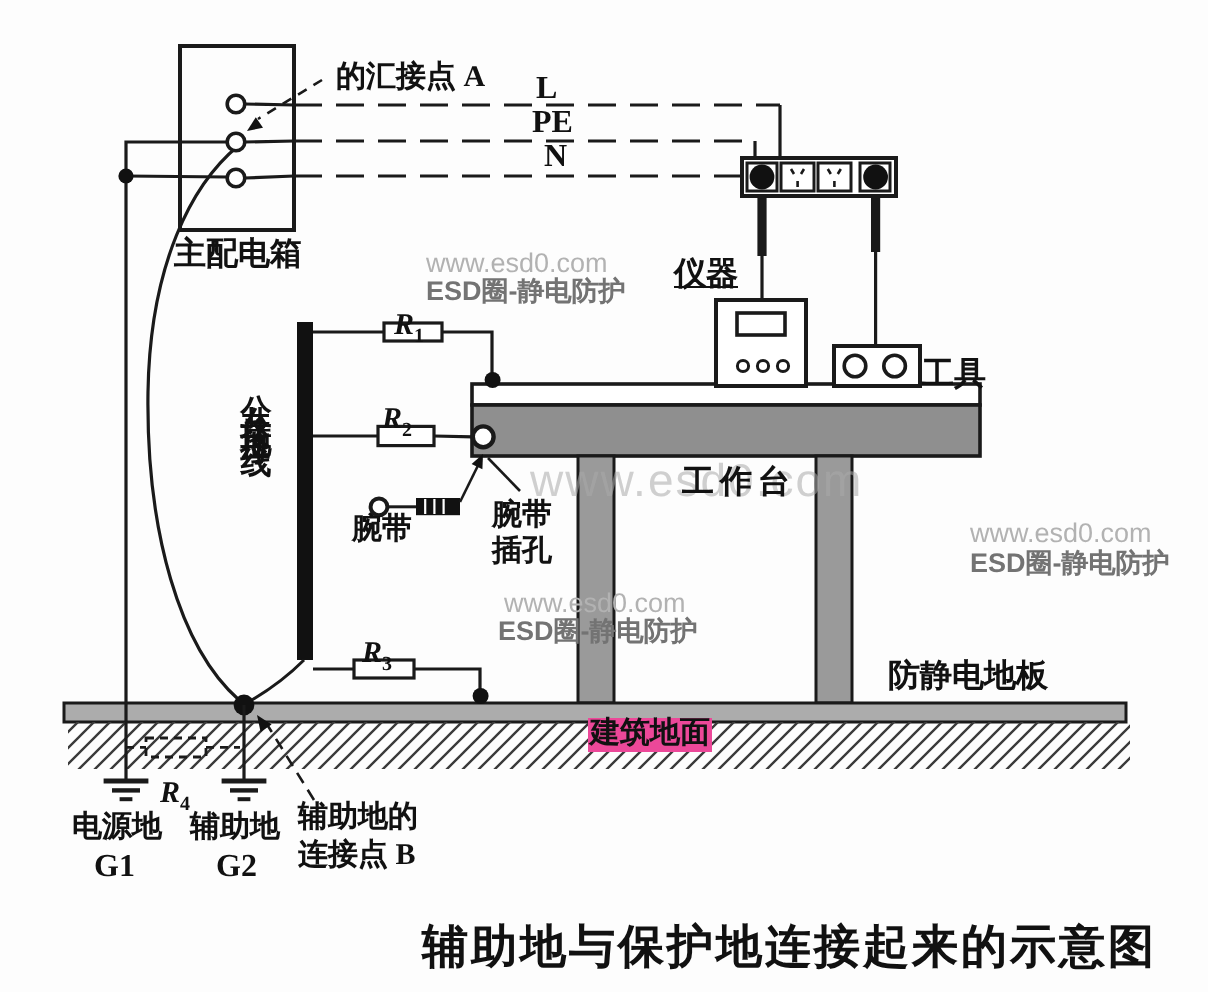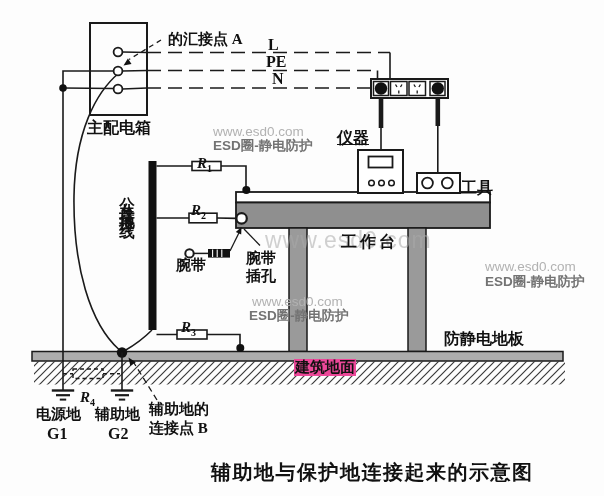--- a/index.html
+++ b/index.html
@@ -11,21 +11,21 @@
   .fs16{font-size:16px;}
   .wm{position:absolute;font-family:"Liberation Sans",sans-serif;font-weight:400;
       font-size:13.5px;white-space:nowrap;line-height:1;margin-left:44px;}
   .wm-light{color:#b2b2b2;}
   .wm-dark{color:#737373;font-weight:bold;}
   .wm-big{font-size:23px;color:rgba(170,170,170,0.55);letter-spacing:1px;}
   .vert{writing-mode:vertical-rl;text-orientation:upright;letter-spacing:5px;font-size:15.5px;}
   .r-label{font-style:italic;font-size:15px;margin-top:13px;}
   .r-label sub{font-size:10px;font-style:normal;}
   .bg-white{background:#ec4899;padding:0 1px;}
-  .title{font-size:20px;letter-spacing:1.5px;}
+  .title{font-size:23px;letter-spacing:1.5px;}
 </style>
 </head>
 <body>
 
 <div class="stage">
 
 <svg width="604" height="496" viewBox="0 0 604 496">
   <defs>
     <pattern id="hatch" width="8" height="8" patternUnits="userSpaceOnUse">
       <path d="M0,8 l8,-8 M-2,2 l4,-4 M6,10 l4,-4" stroke="#3a3a3a" stroke-width="1.2"></path>

